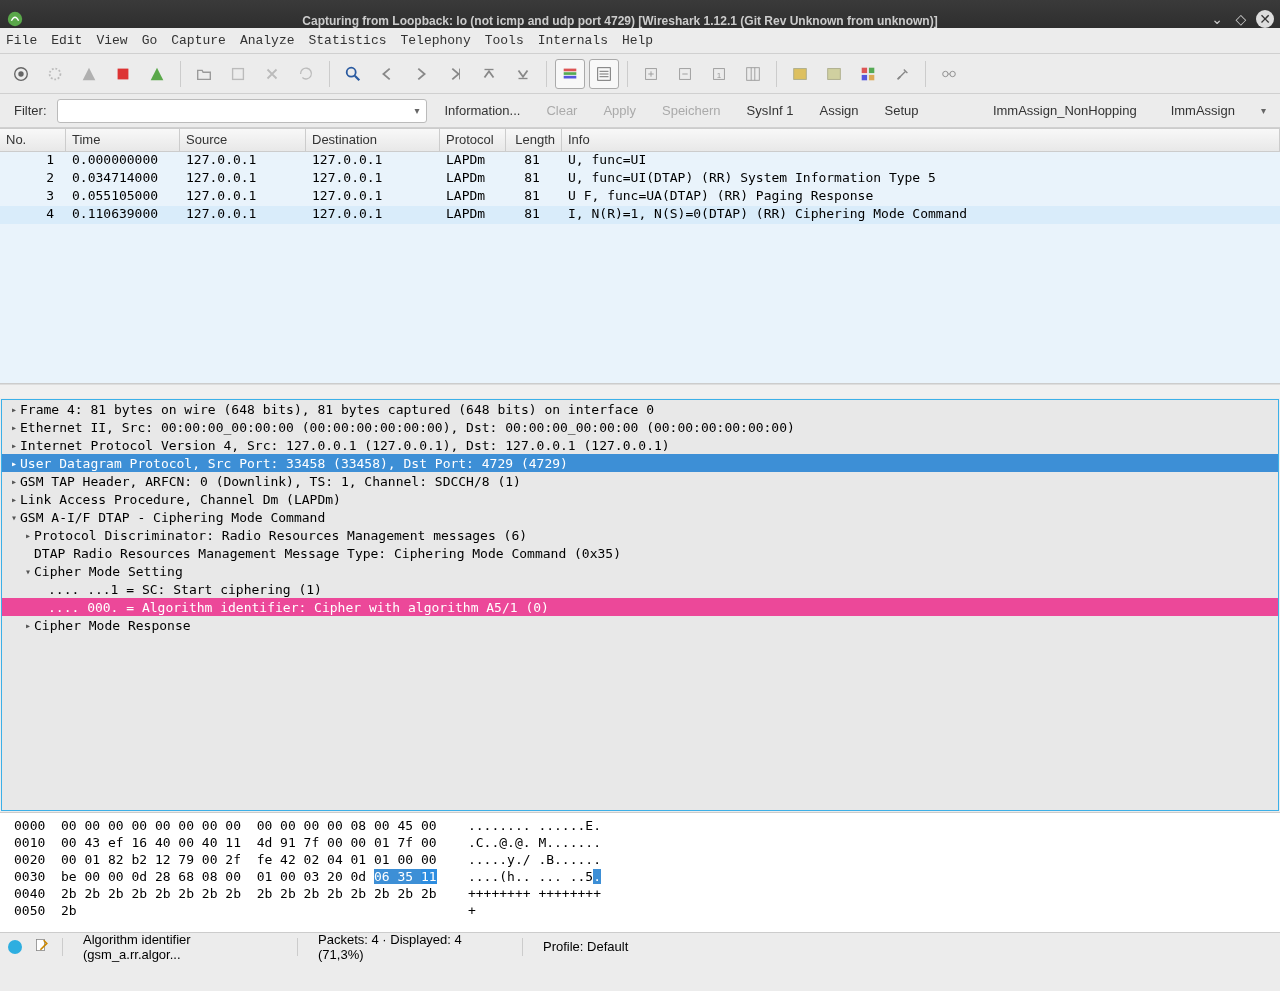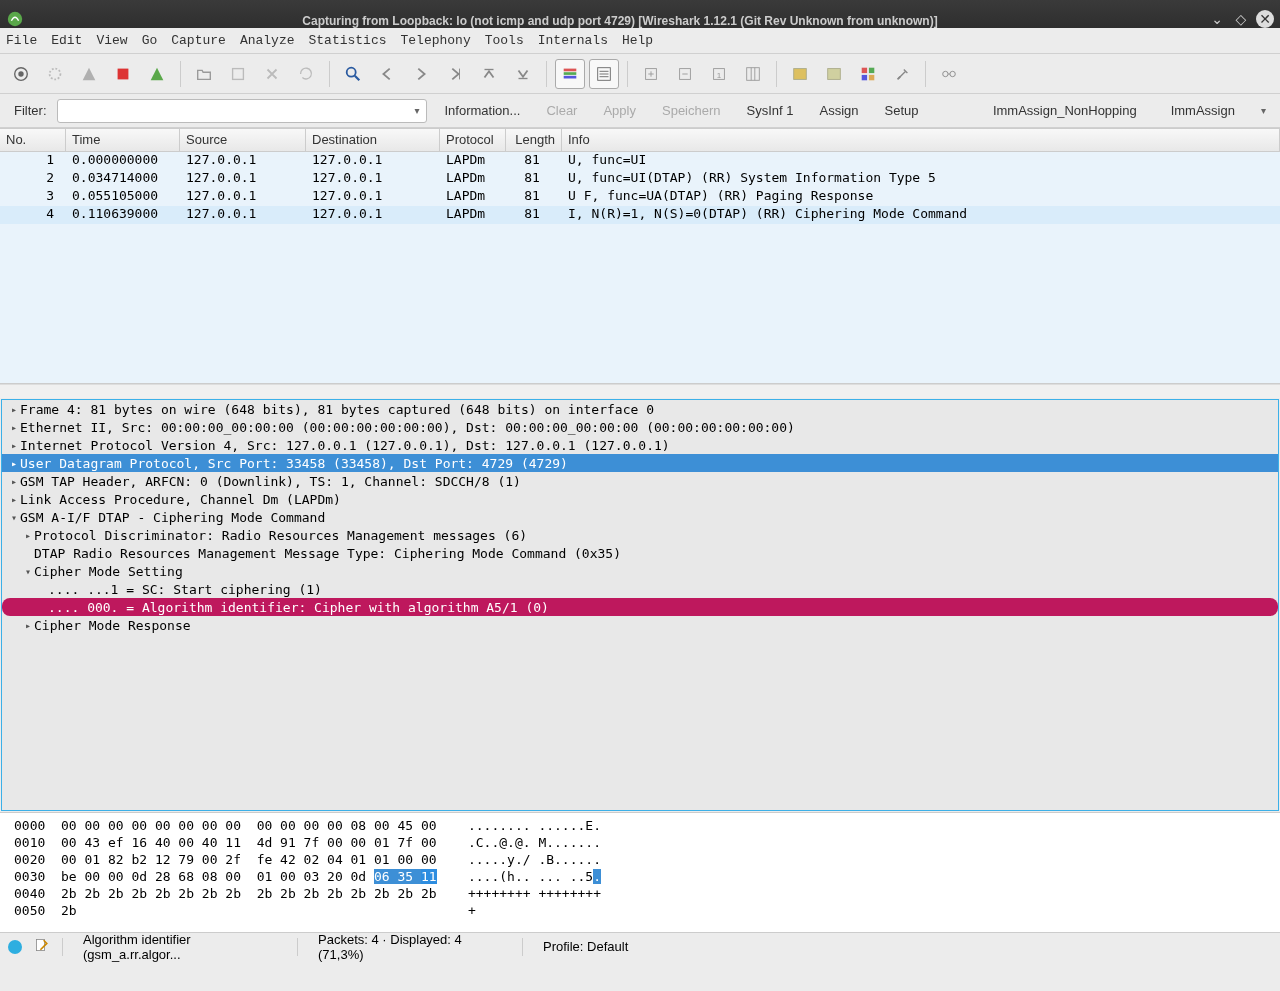--- a/index.html
+++ b/index.html
@@ -162,21 +162,21 @@
   font-size: 13px;
 }
 .tree-row {
   height: 18px;
   display: flex;
   align-items: center;
   padding-left: 6px;
   white-space: pre;
 }
 .tree-row.sel { background: #3d8fd6; color: #fff; }
-.tree-row.sel2 { background: #be185d; color: #fff; border-radius: 8px; }
+.tree-row.sel2 { background: #ec4899; color: #fff; }
 .tw { display: inline-block; width: 12px; text-align: center; color: #555; font-size: 10px; }
 .tree-row.sel .tw, .tree-row.sel2 .tw { color: #fff; }
 .ind1 { padding-left: 20px; }
 .ind2 { padding-left: 34px; }
 
 
 .hex-pane {
   background: #fff;
   border-top: 1px solid #ccc;
   height: 120px;

